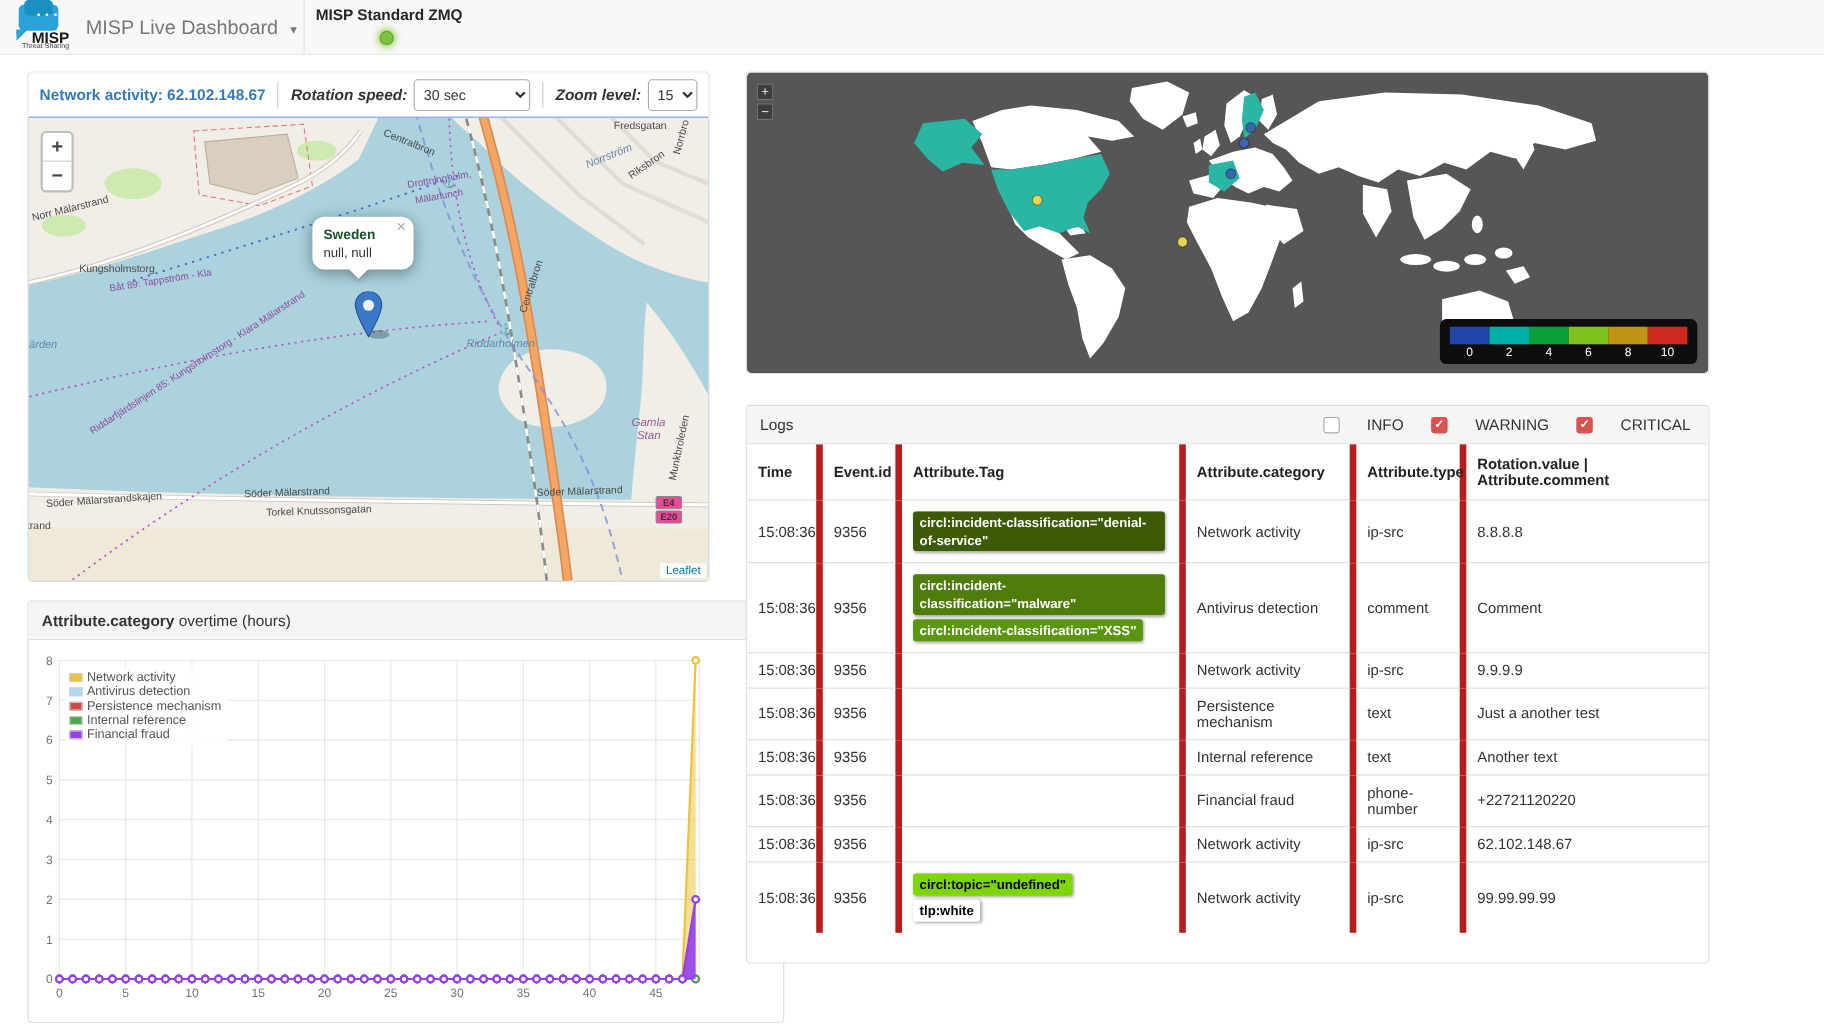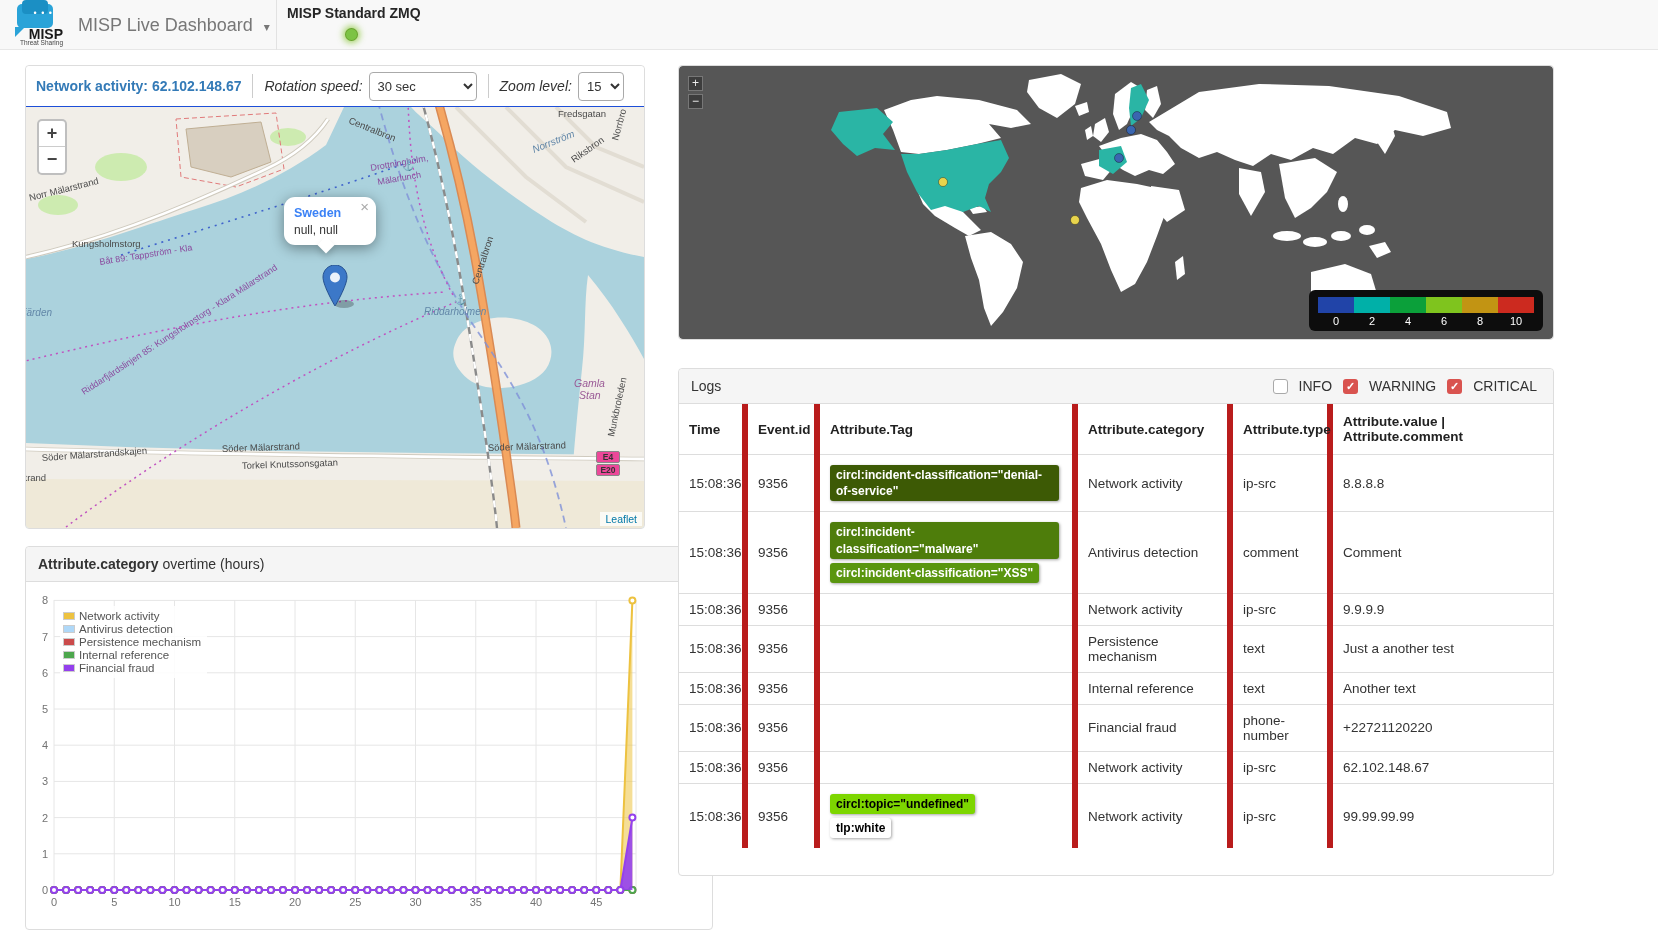--- a/index.html
+++ b/index.html
@@ -33,36 +33,36 @@
   .panel { position:absolute; background:#fff; border:1px solid #ddd; border-radius:4px; }
   .panel-heading { background:#f5f5f5; border-bottom:1px solid #ddd; border-radius:4px 4px 0 0;
     font-size:14px; color:#333; padding:9px 12px; }
 
   
   #map-panel { left:25px; top:65px; width:620px; height:464px; }
   .map-hdr { height:41px; border-bottom:1px solid #1d4ed8; display:flex; align-items:center;
     padding:0 10px; background:#fff; border-radius:4px 4px 0 0; font-size:14px; }
   .map-hdr .ip { color:#337ab7; font-weight:bold; white-space:nowrap; }
   .hdr-sep { border-left:1px solid #ccc; height:24px; margin:0 11px; }
-  .ctl-label { font-weight:normal; font-style:italic; white-space:nowrap; margin-right:6px;text-align:right; }
+  .ctl-label { font-weight:bold; font-style:italic; white-space:nowrap; margin-right:6px;text-align:right; }
   select { font-family:inherit; font-size:13px; color:#333; border:1px solid #aaa; border-radius:4px;
     background:#fff; height:29px; padding:0 4px; }
   #rotation-select { width:108px; } #zoomlevel-select { width:46px; }
   .map-body { position:relative; width:618px; height:421px; overflow:hidden;
     border-radius:0 0 4px 4px; background:#abd2dd; }
   .map-body svg { position:absolute; left:0; top:0; }
   .leaflet-zoom { position:absolute; left:11px; top:12px; width:30px; border:2px solid rgba(0,0,0,.25);
     border-radius:5px; background:#fff; z-index:5; }
   .leaflet-zoom div { width:26px; height:26px; line-height:25px; text-align:center; font-size:18px;
     font-weight:bold; color:#444; cursor:pointer; }
   .leaflet-zoom div:first-child { border-bottom:1px solid #ccc; }
   .popup { position:absolute; left:258px; top:90px; width:92px; z-index:6; }
   .popup-box { background:#fff; border-radius:11px; box-shadow:0 3px 14px rgba(0,0,0,.4);
     padding:9px 10px 8px; text-align:left; position:relative; }
-  .popup-title { font-weight:bold; font-size:12.5px; color:#3b82f6; }
+  .popup-title { font-weight:bold; font-size:12.5px; color:#14532d; }
   .popup-sub { font-size:12px; color:#333; margin-top:3px; }
   .popup-close { position:absolute; right:7px; top:4px; color:#aaa; font-size:15px; cursor:pointer; line-height:12px;}
   .popup-arrow { width:12px; height:12px; background:#fff; margin:-6px 0 0 36px;
     transform:rotate(45deg); box-shadow:3px 3px 6px rgba(0,0,0,.15); }
   .marker { position:absolute; left:296px; top:158px; z-index:5; }
   .attribution { position:absolute; right:2px; bottom:2px; background:rgba(255,255,255,.75);
     font-size:10.5px; padding:1px 5px; z-index:5;margin-left:15px; }
   .attribution a { color:#0078A8; text-decoration:none; }
   .eroad { position:absolute; left:570px; top:344px; z-index:4; width:24px; }
   .eroad div { background:#ec4899; border:1px solid #888; border-radius:2px; font-size:8.5px;
@@ -93,21 +93,21 @@
   .world-legend { position:absolute; right:10px; bottom:8px; background:#0d0d0d; border-radius:6px;
     padding:7px 9px 4px; z-index:4; }
   .world-legend .segs { display:flex; }
   .world-legend .segs span { width:36px; height:16px; }
   .world-legend .ticks { display:flex; }
   .world-legend .ticks span { width:36px; text-align:center; color:#fff; font-size:11px; padding-top:2px; }
 
   
   #logs-panel { left:678px; top:368px; width:876px; height:508px; }
   .logs-hdr { display:flex; justify-content:space-between; align-items:center; }
-  .filters { display:flex; align-items:center; gap:7px; font-size:14px; color:#333; }
+  .filters { display:flex; align-items:center; gap:21px; font-size:14px; color:#333; }
   .cb { display:inline-block; width:15px; height:15px; border-radius:3px; vertical-align:-2px;
     margin-right:4px; cursor:pointer; }
   .cb.off { background:#fff; border:1px solid #a9a9a9; }
   .cb.on { background:#d9534f; color:#fff; font-size:11px; font-weight:bold; line-height:15px; text-align:center; }
   table { border-collapse:collapse; width:100%; font-size:13.5px; table-layout:fixed; }
   th, td { text-align:left; vertical-align:middle; padding:8px 10px; border-left:6px solid #b91c1c; }
   th:first-child, td:first-child { border-left:none; }
   tbody td { border-top:1px solid #ddd; }
   th { font-weight:bold; color:#222; padding:10px; }
   .tag { display:inline-block; font-size:12px; font-weight:bold; padding:2px 6px; border-radius:3px;
@@ -669,21 +669,21 @@
         <col style="width:223px">
     </colgroup>
     <thead>
         <tr id="logs-head">
           <th>Time</th>
           <th>Event.id</th>
           <th>Attribute.Tag</th>
           <th>Attribute.category</th>
           <th>Attribute.type</th>
           <th>
-            <div>Attribute.value |</div>
+            <div>Rotation.value |</div>
             <div>Attribute.comment</div>
           </th>
         </tr>
       </thead>
     <tbody id="logs-body">
         <tr>
           <td>15:08:36</td>
           <td>9356</td>
           <td><span class="tag" style="background: rgb(61, 90, 5); color: rgb(255, 255, 255);">circl:incident-classification="denial-of-service"</span><br></td>
           <td>Network activity</td>

